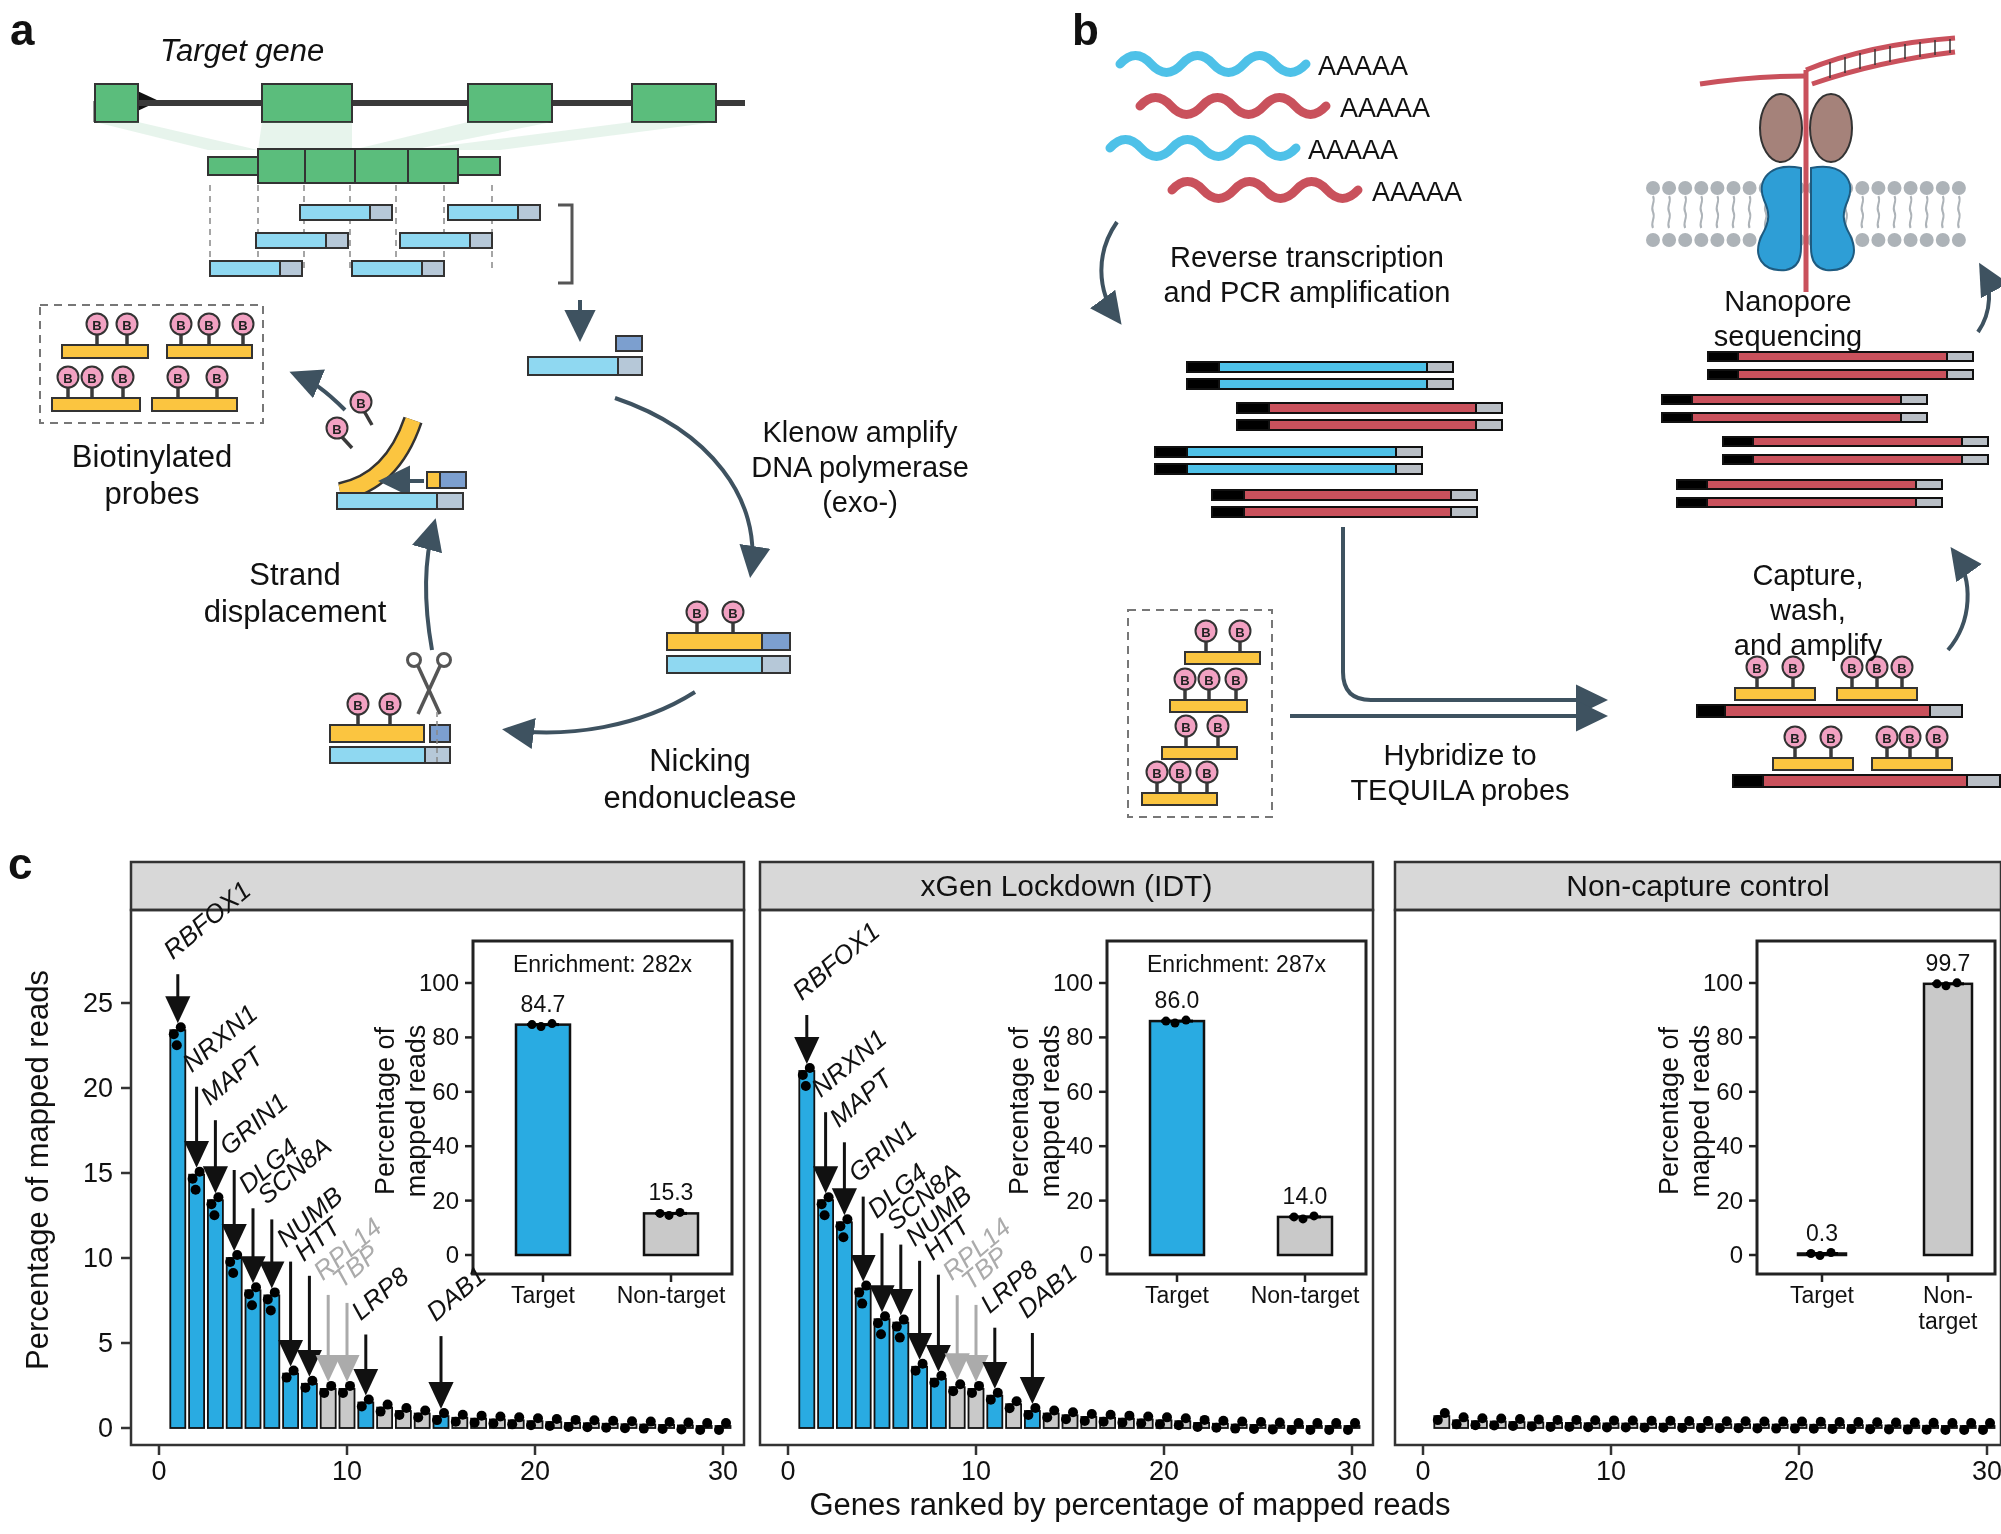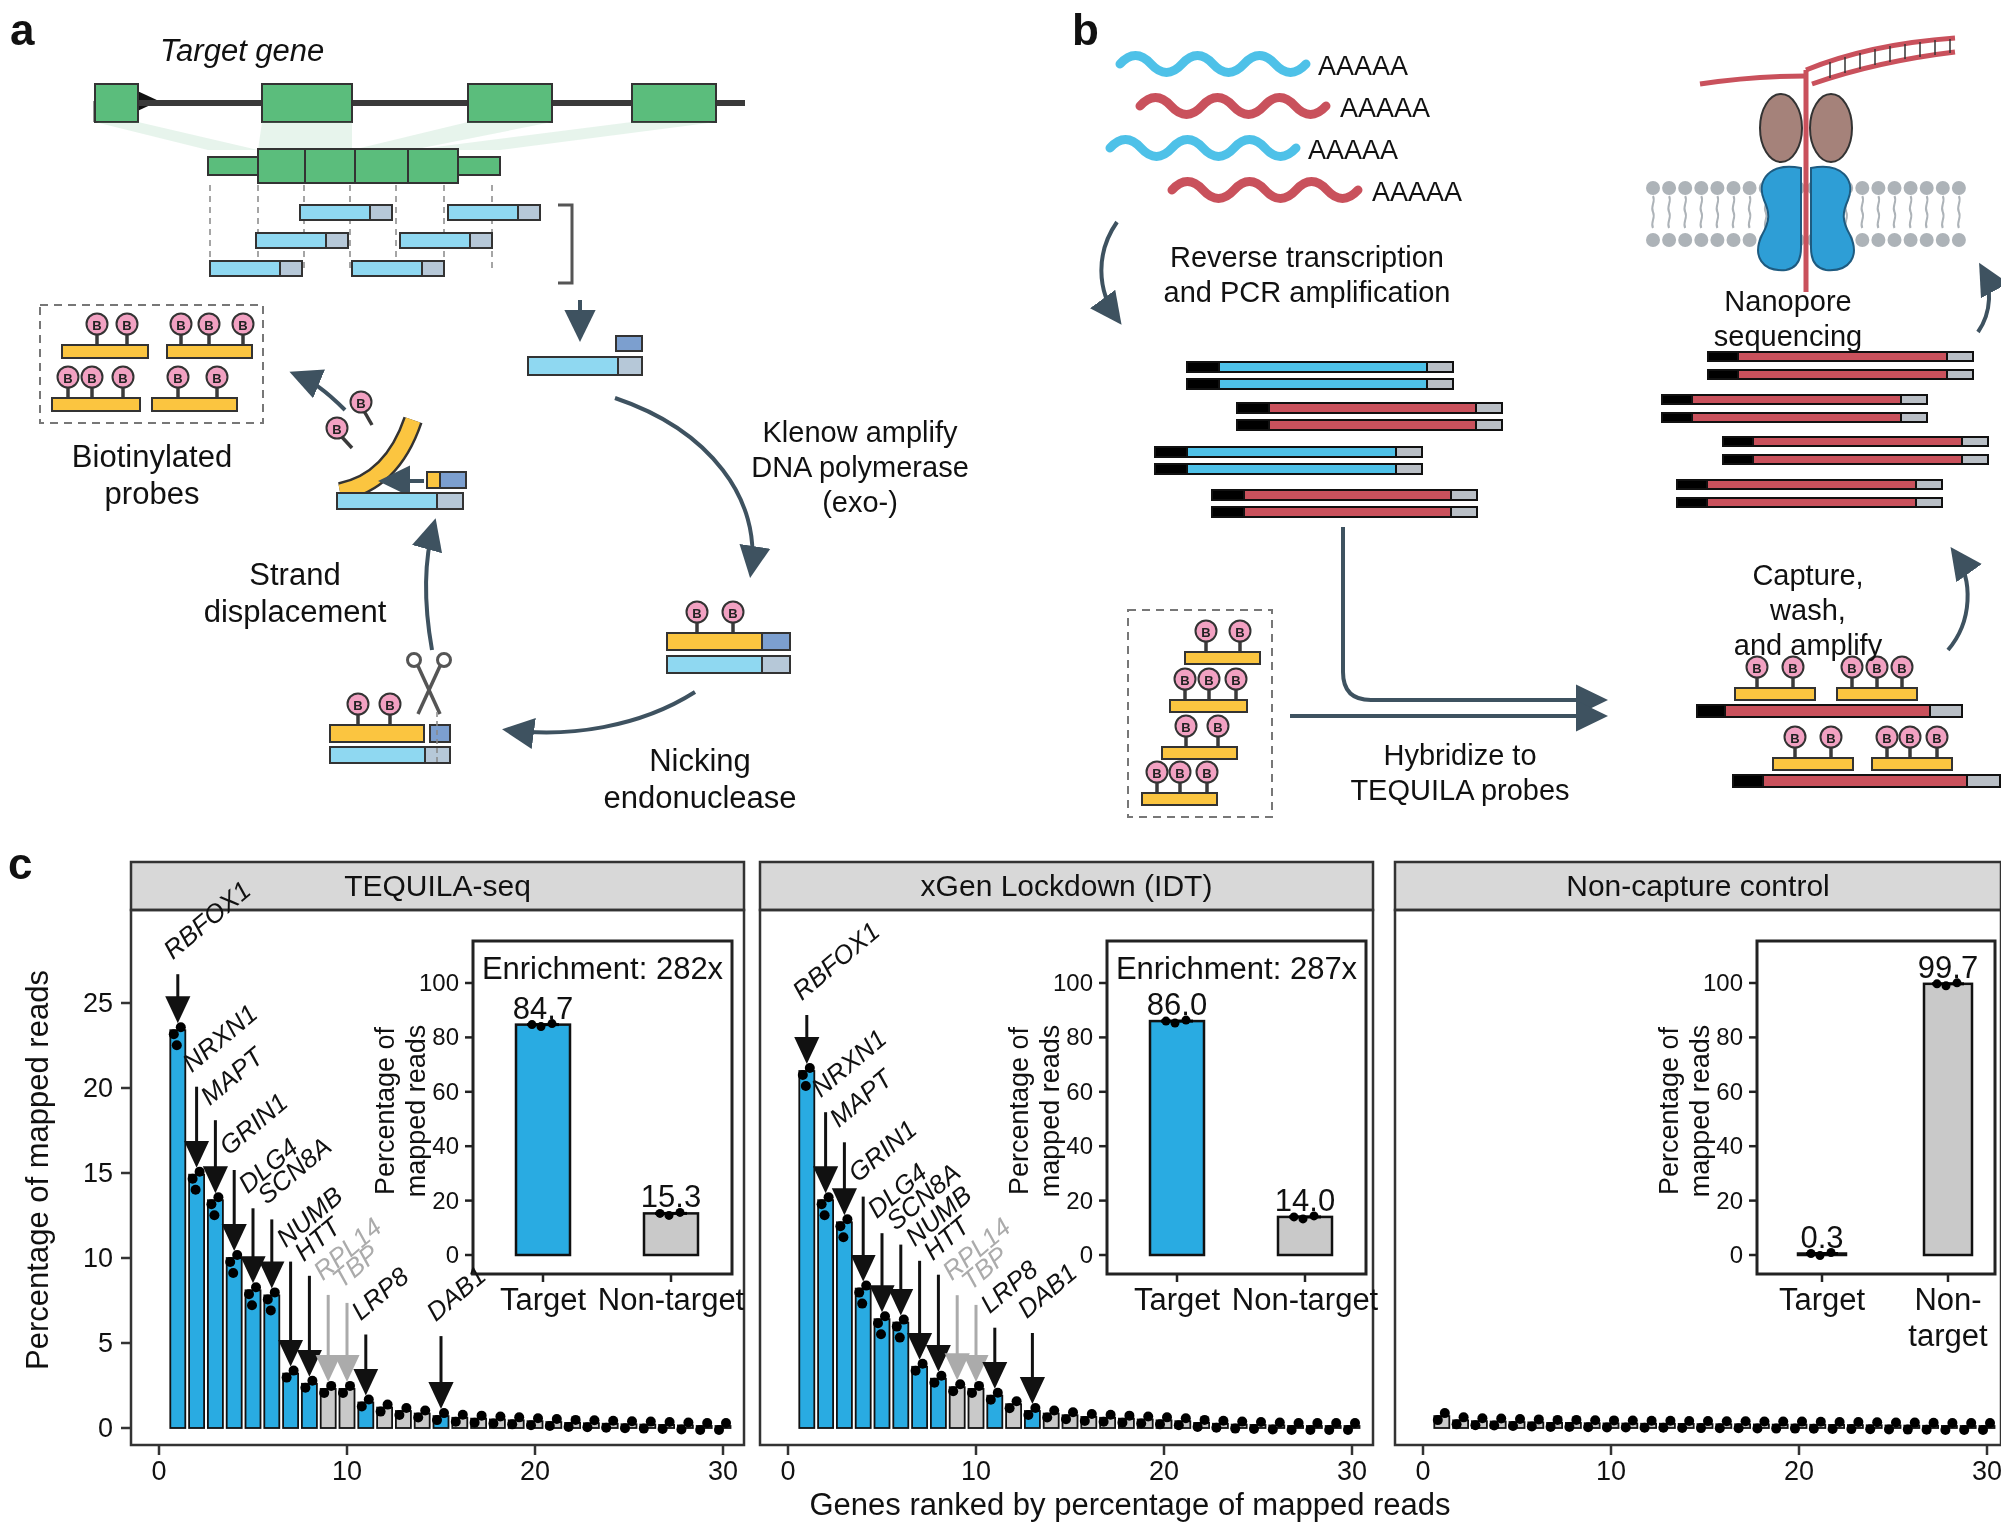--- a/index.html
+++ b/index.html
@@ -10,21 +10,21 @@
   .panel-letter{font-weight:bold;font-size:44px;line-height:1;}
   .lbl28{font-size:29px;text-align:center;}
   .lbl31{font-size:31px;}
   .italic{font-style:italic;}
   .rot90{transform:translate(-50%,-50%) rotate(-90deg);transform-origin:center;}
   .ctr{transform:translateX(-50%);}
   .gene-ann{position:absolute;font-style:italic;font-size:26px;line-height:28px;height:28px;
             transform-origin:0 100%;transform:rotate(-40deg);white-space:nowrap;}
   .tick-lab{position:absolute;font-size:27px;line-height:1;}
   .chart-title{position:absolute;font-size:30px;line-height:48px;text-align:center;}
-  .ins-txt{position:absolute;font-size:31px;line-height:1.15;white-space:pre-line;text-align:center;}
+  .ins-txt{position:absolute;font-size:23px;line-height:1.15;white-space:pre-line;text-align:center;}
 </style>
 </head>
 <body>
 
 <div id="fig">
   <svg id="art" width="2001" height="1534" viewBox="0 0 2001 1534">
       <defs>
  <marker id="ah" markerWidth="9" markerHeight="9" refX="6.5" refY="4.5" orient="auto">
           <path d="M0,0.6 L8,4.5 L0,8.4 Z" fill="#3E5260"></path>
         </marker>
@@ -906,21 +906,20 @@
     <div class="gene-ann" style="left: 213.4px; top: 1082.2px; position: absolute;">MAPT</div>
     <div class="gene-ann" style="left: 232.2px; top: 1132px; position: absolute;">GRIN1</div>
     <div class="gene-ann" style="left: 251px; top: 1170.3px; position: absolute;">DLG4</div>
     <div class="gene-ann" style="left: 269.8px; top: 1181.4px; position: absolute;">SCN8A</div>
     <div class="gene-ann" style="left: 288.6px; top: 1223.6px; position: absolute;">NUMB</div>
     <div class="gene-ann" style="left: 307.4px; top: 1237.8px; position: absolute;">HTT</div>
     <div class="gene-ann" style="left: 326.2px; top: 1256.9px; position: absolute; color: rgb(171, 171, 171);">RPL14</div>
     <div class="gene-ann" style="left: 345px; top: 1264.9px; position: absolute; color: rgb(171, 171, 171);">TBP</div>
     <div class="gene-ann" style="left: 363.8px; top: 1296.5px; position: absolute;">LRP8</div>
     <div class="gene-ann" style="left: 439px; top: 1298.1px; position: absolute;">DAB1</div>
-    <div class="chart-title" style="left: 131px; top: 862px; position: absolute; width: 613px;">TEQUILA-seq</div>
     <div class="tick-lab" style="left: 159px; top: 1458px; position: absolute; transform: translateX(-50%);">0</div>
     <div class="tick-lab" style="left: 347px; top: 1458px; position: absolute; transform: translateX(-50%);">10</div>
     <div class="tick-lab" style="left: 535px; top: 1458px; position: absolute; transform: translateX(-50%);">20</div>
     <div class="tick-lab" style="left: 723px; top: 1458px; position: absolute; transform: translateX(-50%);">30</div>
     <div class="tick-lab" style="left: 113px; top: 1415px; position: absolute; transform: translateX(-100%);">0</div>
     <div class="tick-lab" style="left: 113px; top: 1330px; position: absolute; transform: translateX(-100%);">5</div>
     <div class="tick-lab" style="left: 113px; top: 1245px; position: absolute; transform: translateX(-100%);">10</div>
     <div class="tick-lab" style="left: 113px; top: 1160px; position: absolute; transform: translateX(-100%);">15</div>
     <div class="tick-lab" style="left: 113px; top: 1075px; position: absolute; transform: translateX(-100%);">20</div>
     <div class="tick-lab" style="left: 113px; top: 990px; position: absolute; transform: translateX(-100%);">25</div>

